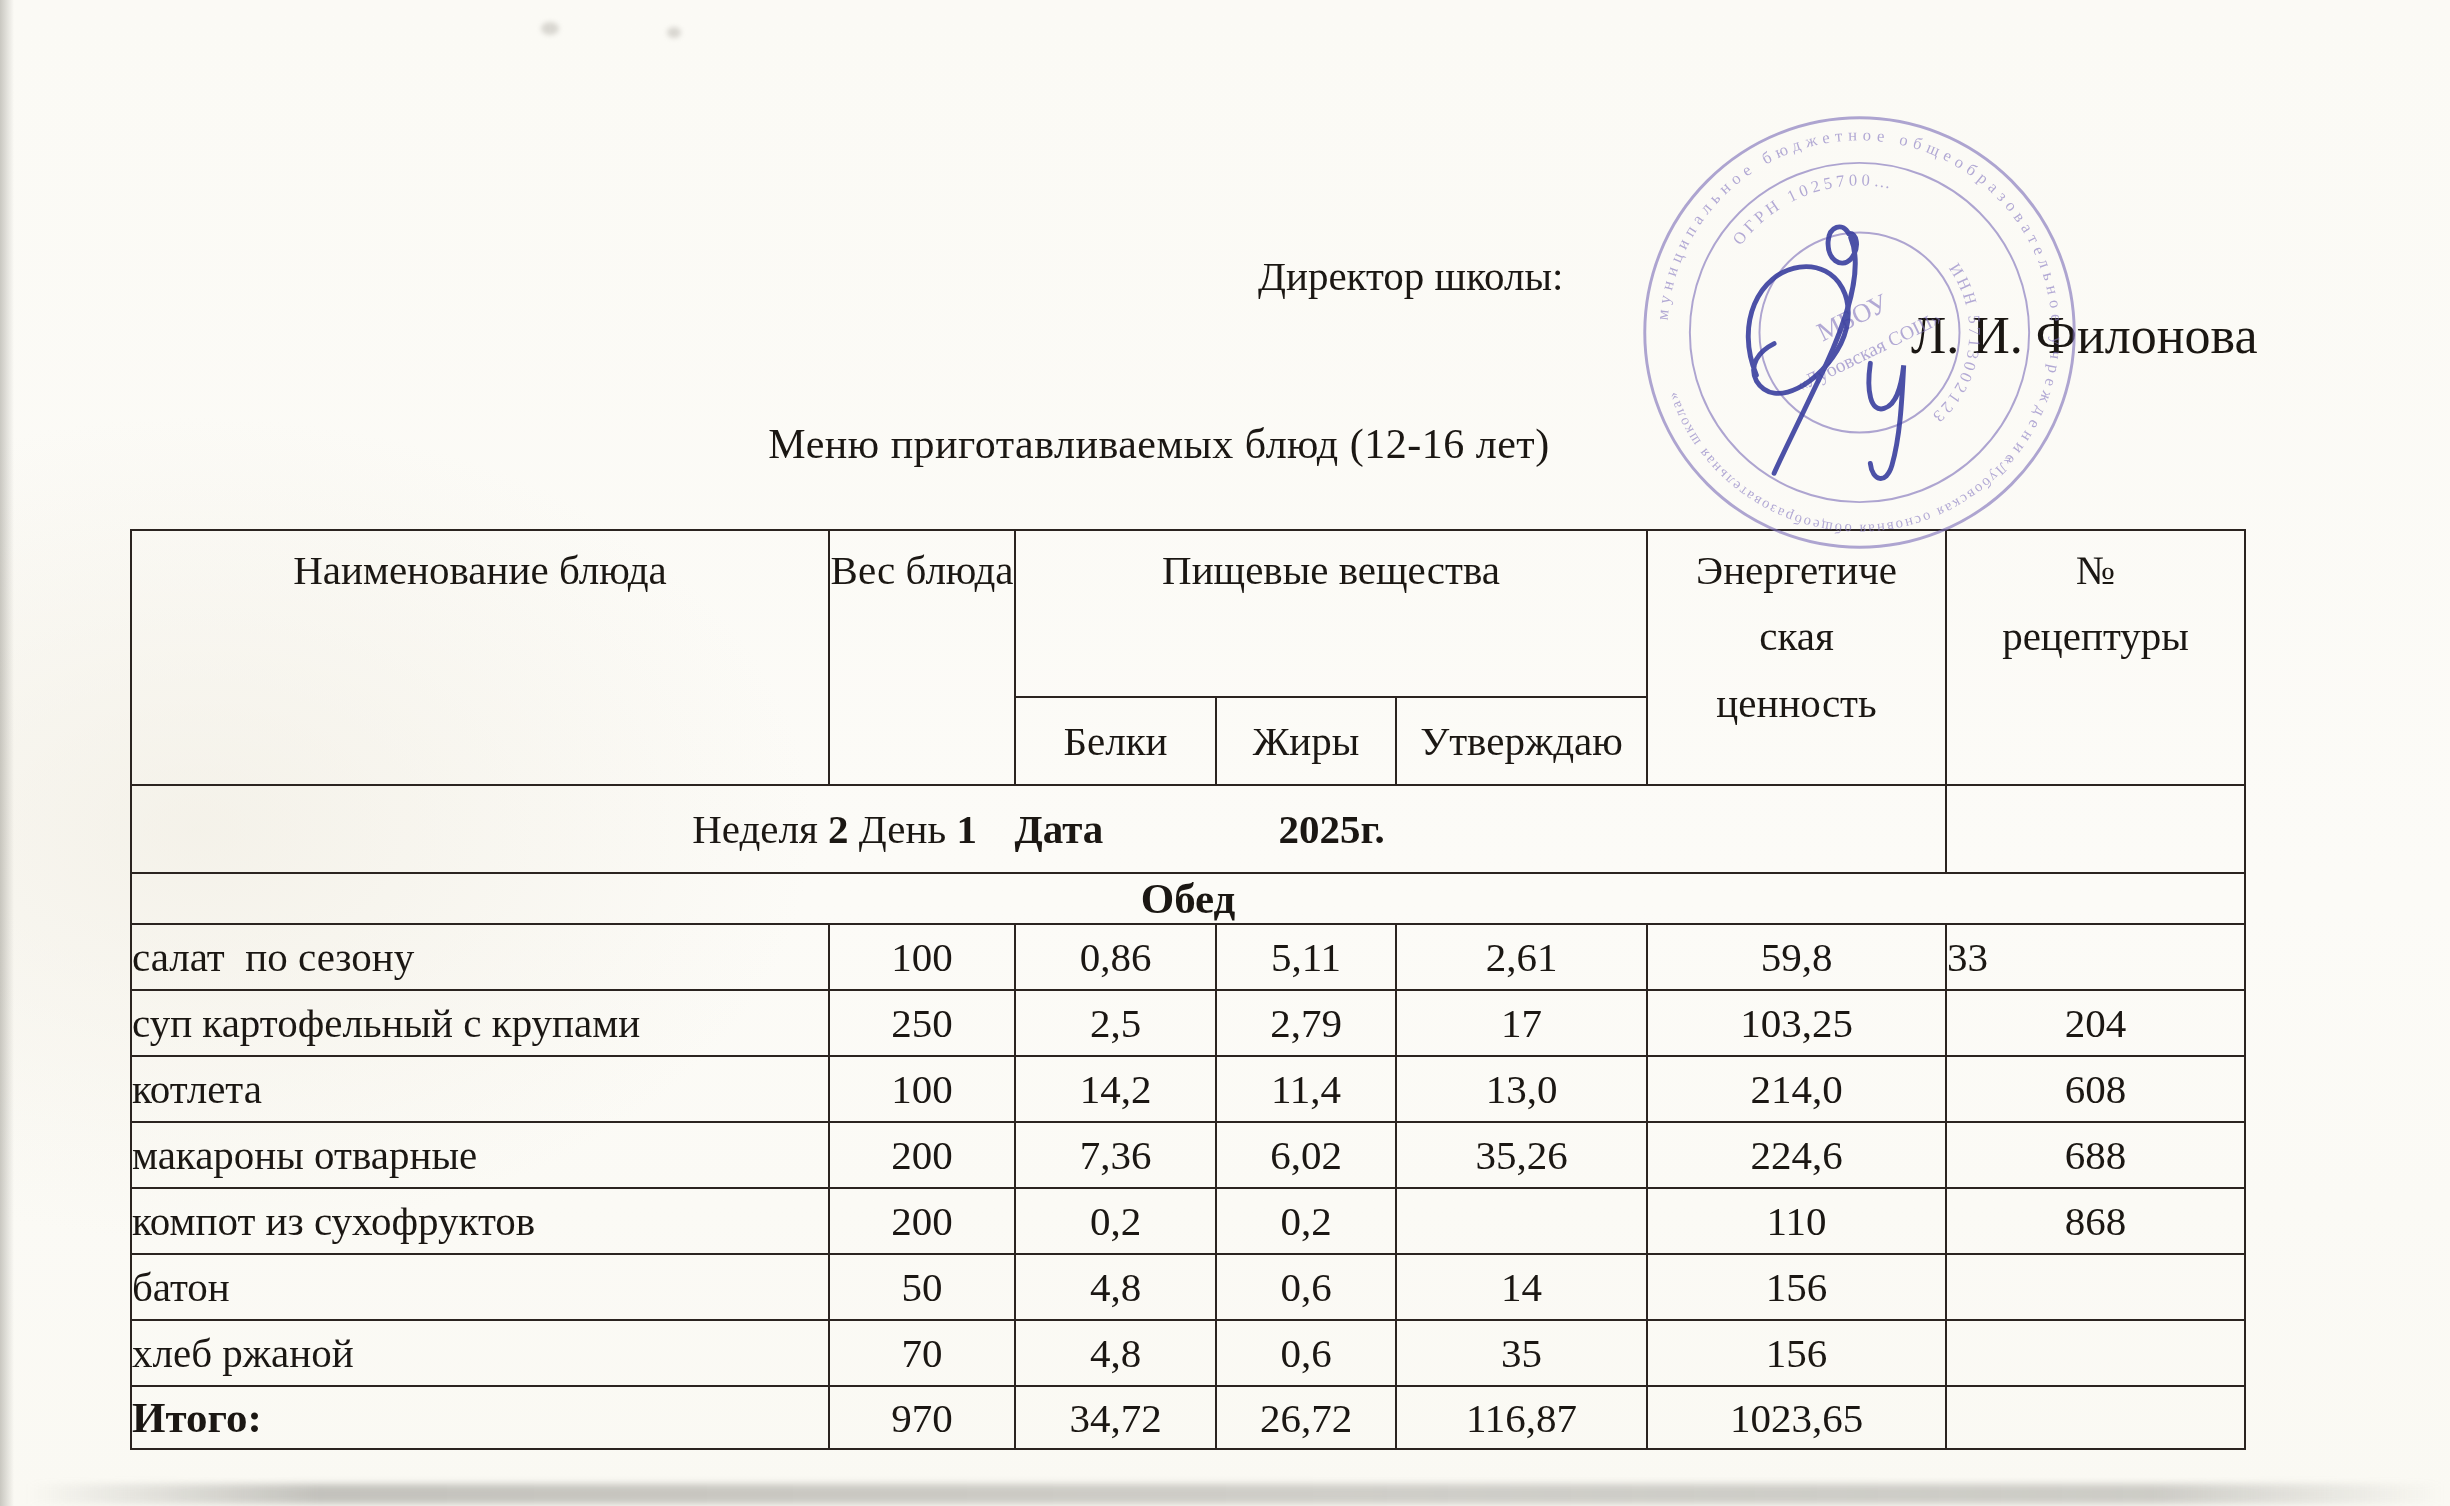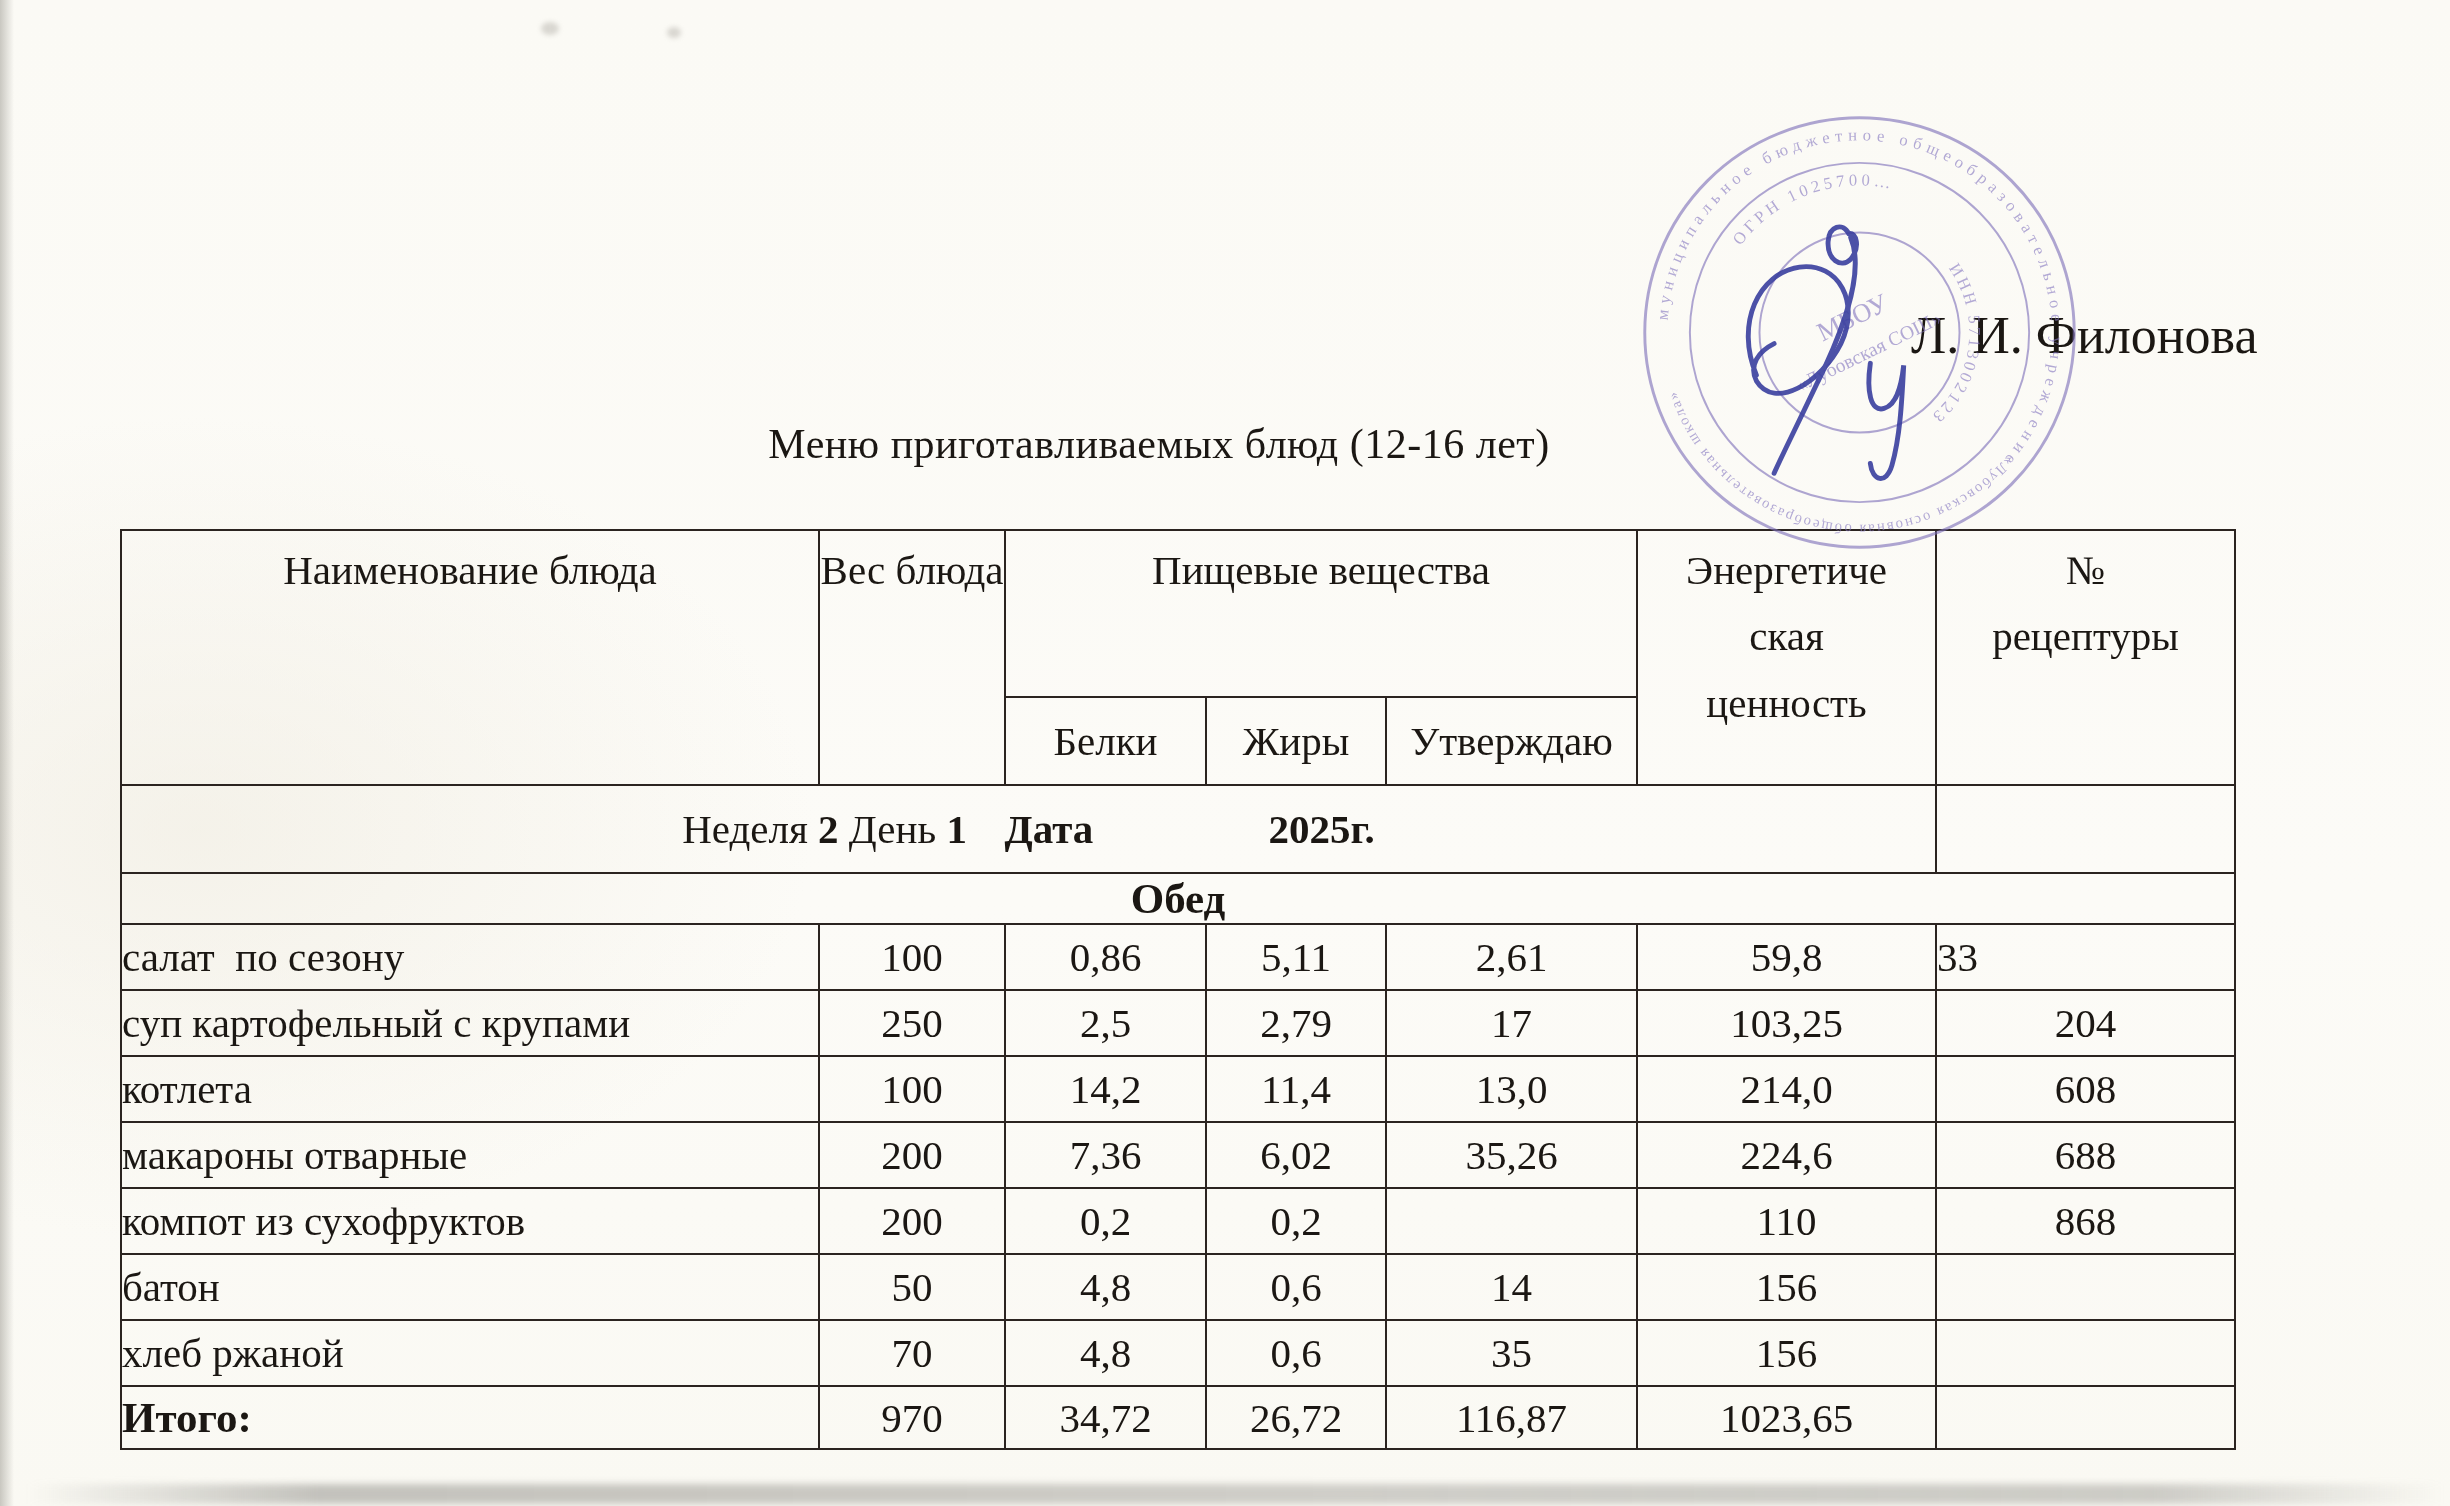--- a/index.html
+++ b/index.html
@@ -29,21 +29,21 @@
 
   
   .approval{position:absolute;left:1258px;top:245px;font-size:41px;line-height:63px;}
   .director-name{position:absolute;left:1911px;top:306px;font-size:52px;}
 
   
   .doc-title{position:absolute;left:130px;top:420px;width:2058px;
     text-align:center;font-size:42px;font-weight:normal;letter-spacing:0.5px;}
 
   
-  table.menu{position:absolute;left:120px;top:529px;width:2114px;
+  table.menu{position:absolute;left:130px;top:529px;width:2114px;
     border-collapse:collapse;table-layout:fixed;font-size:41px;padding-left:43px;}
   table.menu td{border:2.9px solid #2b2420;padding:0;vertical-align:middle;
     overflow:hidden;}
   tr.h1 td{vertical-align:top;text-align:center;padding-top:5.9px;line-height:1.62;}
   tr.h1{height:167px;}
   tr.h2{height:88px;}
   tr.h2 td{text-align:center;}
   .hdr-inner{margin:0 auto;}
   .w-energy{max-width:227px;}
   .w-recipe{max-width:208px;}
@@ -71,20 +71,21 @@
 </head>
 <body>
 
 <div class="page">
 
   <div class="edge-left"></div>
   <div class="smudge s1"></div>
   <div class="smudge s2"></div>
 
   <div class="approval">
+    <div>Директор школы:</div>
   </div>
   <div class="director-name">Л. И. Филонова</div>
 
   <div class="doc-title">Меню приготавливаемых блюд (12-16 лет)</div>
 
   <table class="menu">
     <colgroup>
       <col style="width:698px">
         <col style="width:186px">
         <col style="width:201px">

